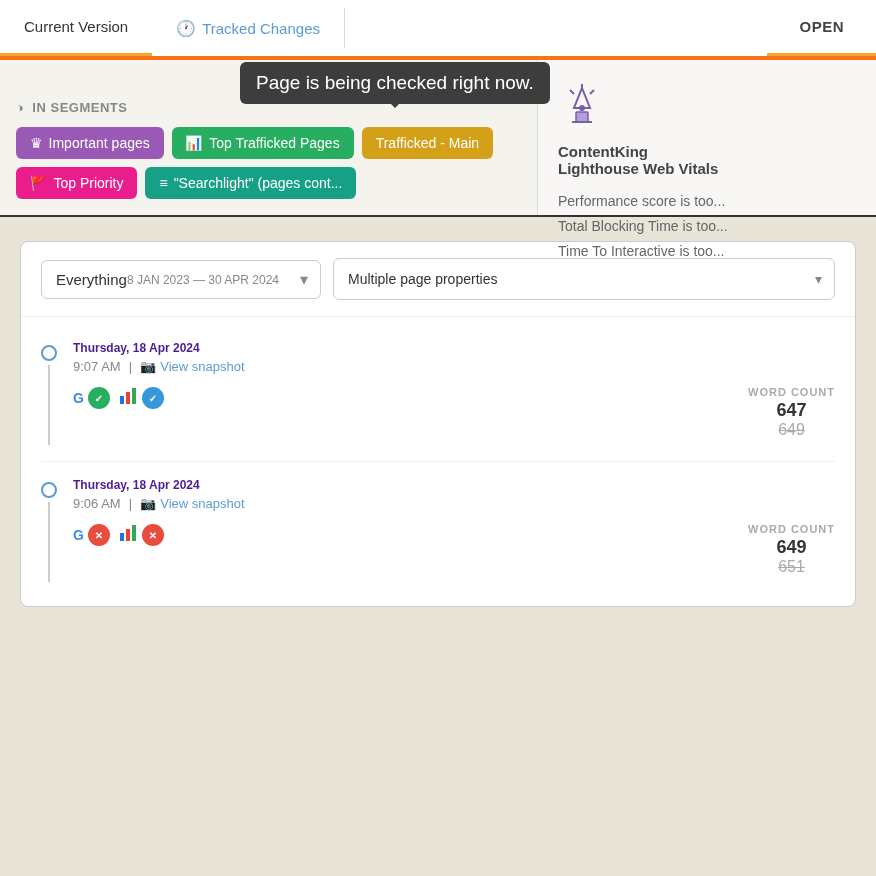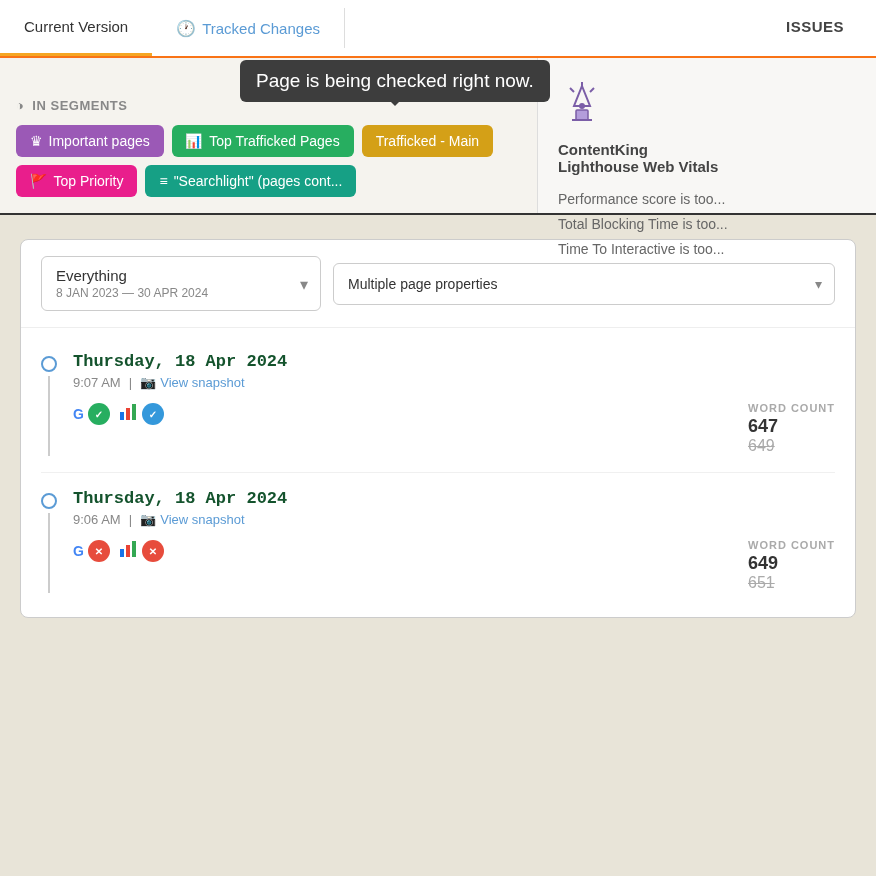--- a/index.html
+++ b/index.html
@@ -15,21 +15,21 @@
     .top-section {
       background: #f5f3ee;
       border-bottom: 2px solid #333;
       padding: 0;
       position: relative;
     }
 
     .tabs-row {
       display: flex;
       align-items: stretch;
-      border-bottom: 2px solid #f97316;
+      border-bottom: 4px solid #f97316;
       background: #fff;
     }
 
     .tab {
       padding: 18px 24px;
       font-size: 15px;
       cursor: pointer;
       color: #555;
       border-bottom: 3px solid transparent;
       white-space: nowrap;
@@ -208,21 +208,21 @@
       border-bottom: 1px solid #eee;
     }
 
     .select-box {
       border: 1.5px solid #ccc;
       border-radius: 6px;
       padding: 10px 14px;
       font-size: 14px;
       color: #333;
       display: flex;
-      flex-direction: column;
+      flex-direction: row;
       cursor: pointer;
       min-width: 280px;
       position: relative;
     }
 
     .select-box-top {
       font-size: 15px;
       font-weight: 500;
     }
 
@@ -299,25 +299,24 @@
       flex: 1;
       margin-top: 4px;
       min-height: 80px;
     }
 
     .timeline-content {
       flex: 1;
     }
 
     .entry-date {
-      font-size: 17px;
-      font-weight: 600;
-      color: #14532d;
+      font-size: 12px;
+      font-weight: 600;
+      color: #4c1d95;
       margin-bottom: 4px;
-      font-family: Liberation Mono, monospace;
     }
 
     .entry-time-row {
       display: flex;
       align-items: flex-start;
       gap: 8px;
       font-size: 13px;
       color: #888;
       margin-bottom: 12px;
     }
@@ -338,21 +337,21 @@
     }
 
     .entry-icons {
       display: flex;
       gap: 4px;
       align-items: center;
     }
 
     .word-count-col {
       margin-left: auto;
-      text-align: left;
+      text-align: center;
     }
 
     .word-count-label {
       font-size: 11px;
       letter-spacing: 1px;
       color: #aaa;
       font-weight: 600;
       margin-bottom: 2px;
     }
 
@@ -399,21 +398,21 @@
 <div class="top-section">
 
   <div class="tabs-row">
     <div class="tab active">Current Version</div>
     <div class="tab tracked">
       <span style="font-size:16px;">🕐</span>
       <span>Tracked Changes</span>
     </div>
     <div class="tab-divider"></div>
     <div class="tabs-spacer"></div>
-    <div class="issues-tab">ISSUES</div>
+    <div class="open-tab">OPEN</div>
   </div>
 
   <div style="display:flex; position:relative;">
     <div class="segments-area" style="flex:1; max-width:540px;">
 
       <div class="past-time-row">
         <span>past 10 seconds</span>
         <span class="refresh-icon">↻</span>
       </div>
 

